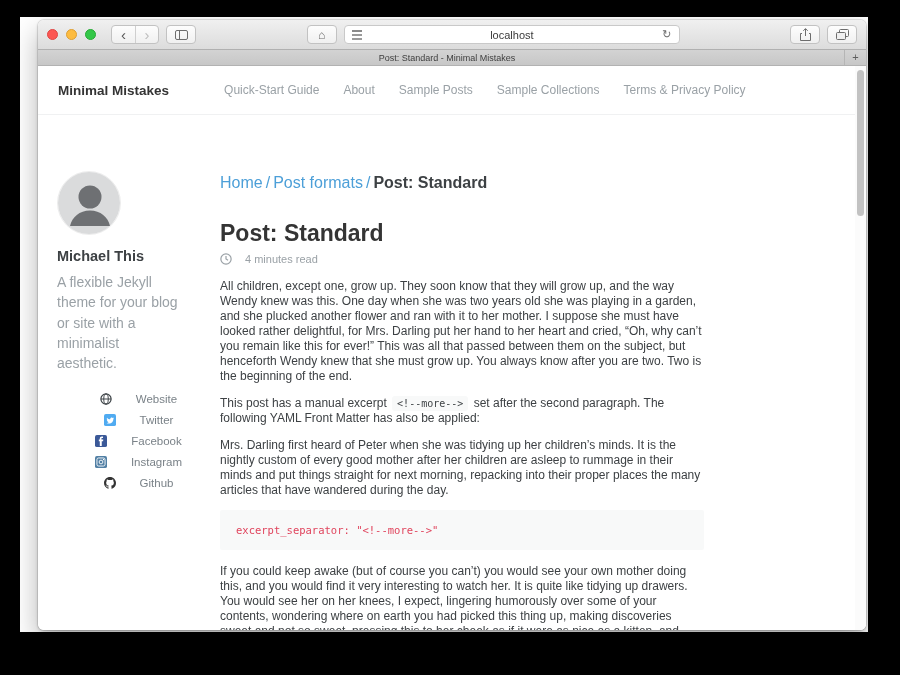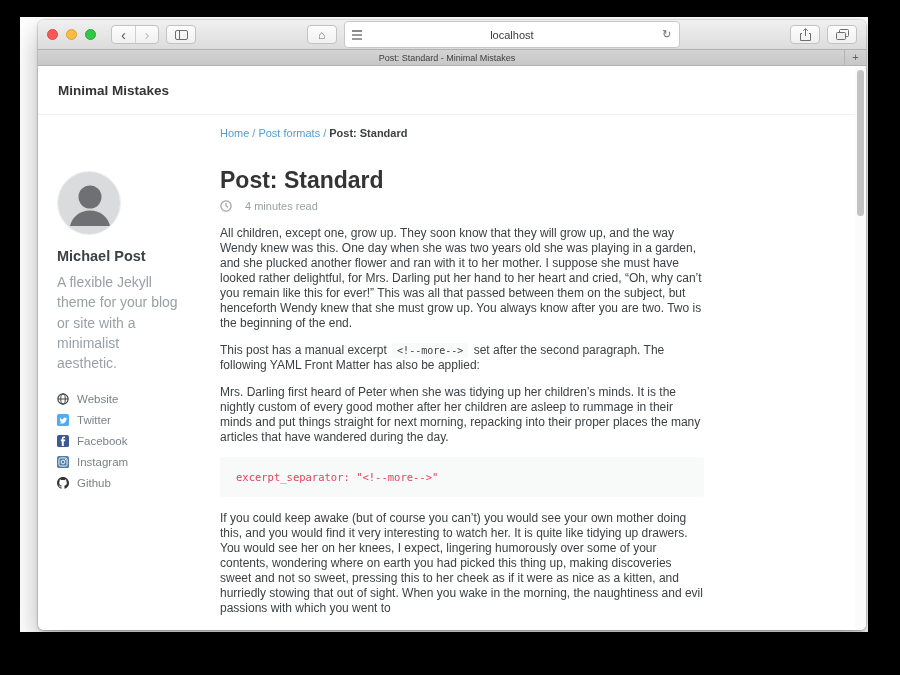--- a/index.html
+++ b/index.html
@@ -47,21 +47,21 @@
   .seg .nav-btn.fwd { border-left: 1px solid #cfcfcf; color: #bdbdbd; }
   .chrome-btn {
     height: 19px; min-width: 30px;
     border: 1px solid #c2c2c2; border-radius: 4px;
     background: linear-gradient(#fdfdfd, #f0f0f0);
     display: flex; align-items: center; justify-content: center;
     color: #6d6d6d; font-size: 12px;
   }
   .sp { flex: 1; }
   .url-field {
-    width: 336px; height: 27px;
+    width: 336px; height: 19px;
     background: #fff; border: 1px solid #c9c9c9; border-radius: 4px;
     display: flex; align-items: center; padding: 0 7px;
   }
   .reader-lines { display: flex; flex-direction: column; gap: 2px; width: 10px; }
   .reader-lines i { display: block; height: 2px; background: #9a9a9a; }
   .reader-lines i:first-child { background: #8a8a8a; }
   .url-text { flex: 1; text-align: center; font-size: 11px; color: #3a3a3a; }
   .refresh { font-size: 11px; color: #6d6d6d; }
   .tabbar {
     height: 16px; flex-shrink: 0;
@@ -88,24 +88,24 @@
   .nav-link { font-size: 12px; color: #9aa1a6; }
   .page { display: flex; padding: 12px 14px 0 19px; }
   .sidebar { width: 163px; flex-shrink: 0; padding-top: 44px; }
   .avatar {
     width: 64px; height: 64px; border-radius: 50%; overflow: hidden;
     border: 1px solid #ededed;
   }
   .author-name { font-size: 14.5px; font-weight: bold; color: #3d4144; margin: 13px 0 8px; }
   .author-bio { font-size: 14px; color: #9aa1a6; line-height: 1.45; width: 126px; }
   .author-links { margin-top: 20px; }
-  .author-link { display: flex; align-items: center; gap: 8px; margin-bottom: 9px; font-size: 11.5px; color: #7a8288; }
+  .author-link { display: flex; align-items: center; gap: 24px; margin-bottom: 9px; font-size: 11.5px; color: #7a8288; justify-content: center; }
   .author-link .sicon { width: 12px; height: 12px; display: inline-flex; }
   .main { width: 484px; }
-  .breadcrumb { font-size: 11px; margin-bottom: 28px; }
+  .breadcrumb { font-size: 16px; margin-bottom: 28px; margin-top: 47px; }
   .breadcrumb a { color: #4c9fd8; text-decoration: none; }
   .breadcrumb .sep { color: #4c9fd8; margin: 0 3px; }
   .breadcrumb .current { color: #3d4144; font-weight: bold; }
   .article-title { font-size: 23px; font-weight: bold; color: #343434; margin-bottom: 6px; }
   .meta { display: flex; align-items: center; gap: 13px; font-size: 11px; color: #9aa1a6; margin-bottom: 14px; }
   .para { font-size: 12px; line-height: 15px; color: #3d4144; margin-bottom: 12px; }
   .inline-code {
     font-family: "DejaVu Sans Mono", "Liberation Mono", monospace;
     font-size: 10px; background: #f8f9f9; color: #3d4144;
     padding: 2px 5px; border-radius: 3px; margin: 0 2px;
@@ -173,33 +173,40 @@
   <div class="tabbar">
     <div class="tab">
       <span class="tab-title">Post: Standard - Minimal Mistakes</span>
     </div>
     <div class="newtab">+</div>
   </div>
 
   <div class="viewport">
     <div class="masthead">
       <span class="site-title">Minimal Mistakes</span>
+      <nav class="nav-links">
+        <span class="nav-link">Quick-Start Guide</span>
+        <span class="nav-link">About</span>
+        <span class="nav-link">Sample Posts</span>
+        <span class="nav-link">Sample Collections</span>
+        <span class="nav-link">Terms &amp; Privacy Policy</span>
+      </nav>
     </div>
 
     <div class="page">
 
       <aside class="sidebar">
         <div class="avatar">
           <svg width="64" height="64" viewBox="0 0 64 64">
             <rect width="64" height="64" fill="#dadbdc"></rect>
             <circle cx="32" cy="25" r="11.5" fill="#6e7073"></circle>
             <path d="M32 38.5c-10.5 0-18 6.5-20 15.5h40c-2-9-9.5-15.5-20-15.5z" fill="#6e7073"></path>
           </svg>
         </div>
-        <div class="author-name">Michael Post</div>
+        <div class="author-name">Michael This</div>
         <div class="author-bio">A flexible Jekyll theme for your blog or site with a minimalist aesthetic.</div>
         <div class="author-links">
           <div class="author-link">
             <span class="sicon">
               <svg width="12" height="12" viewBox="0 0 16 16">
                   <circle cx="8" cy="8" r="6.8" fill="none" stroke="#3d4347" stroke-width="1.6"></circle>
                   <ellipse cx="8" cy="8" rx="3" ry="6.8" fill="none" stroke="#3d4347" stroke-width="1.3"></ellipse>
                   <line x1="1.2" y1="8" x2="14.8" y2="8" stroke="#3d4347" stroke-width="1.3"></line>
                 </svg>
             </span>

